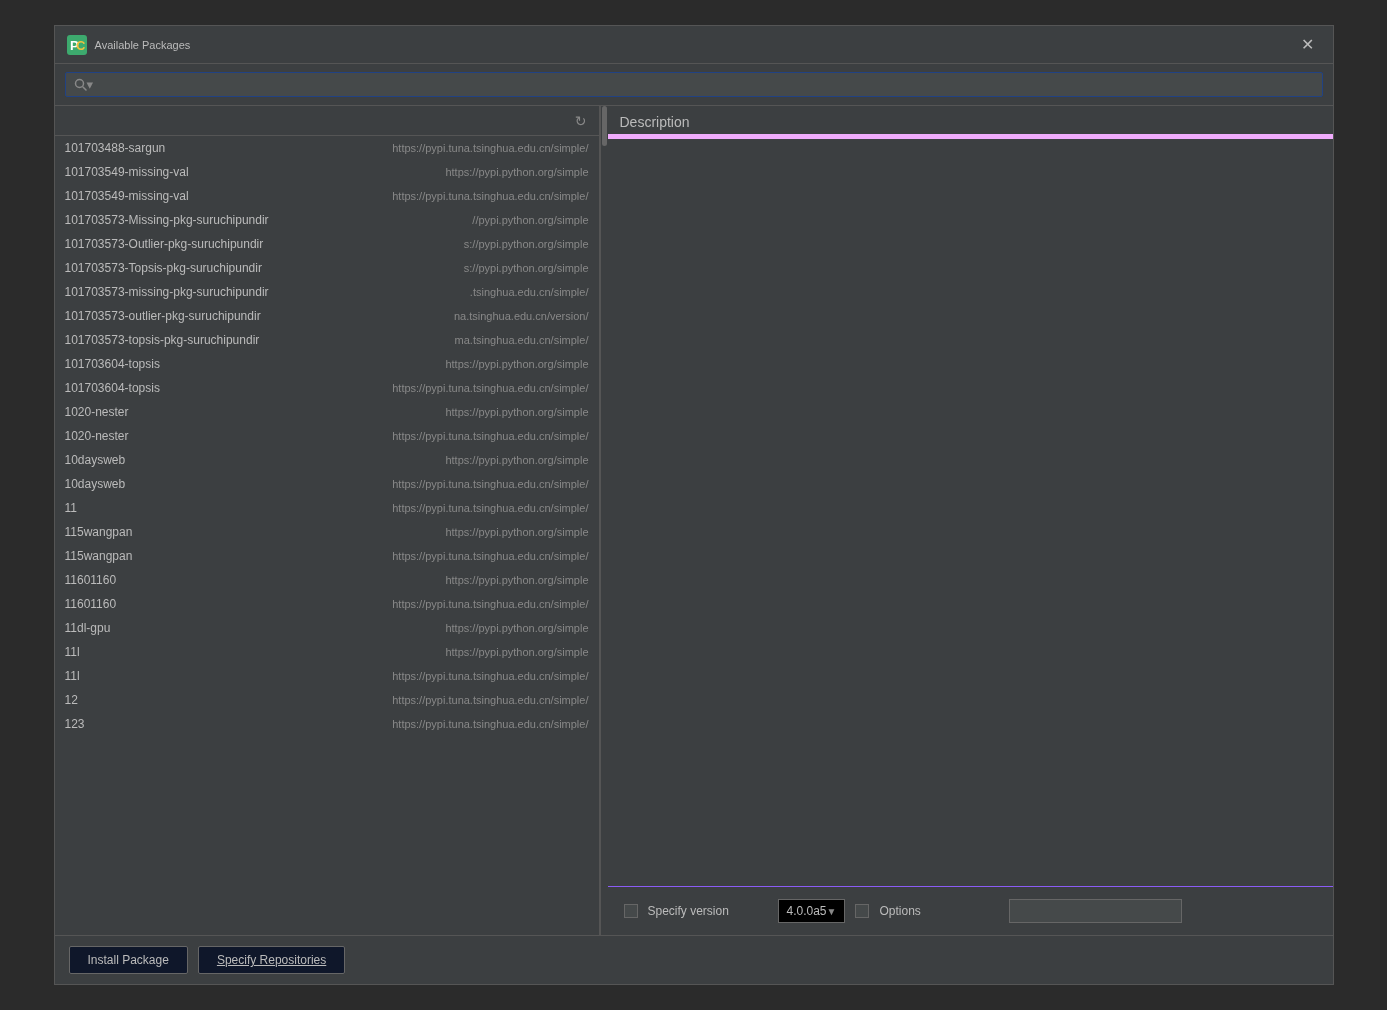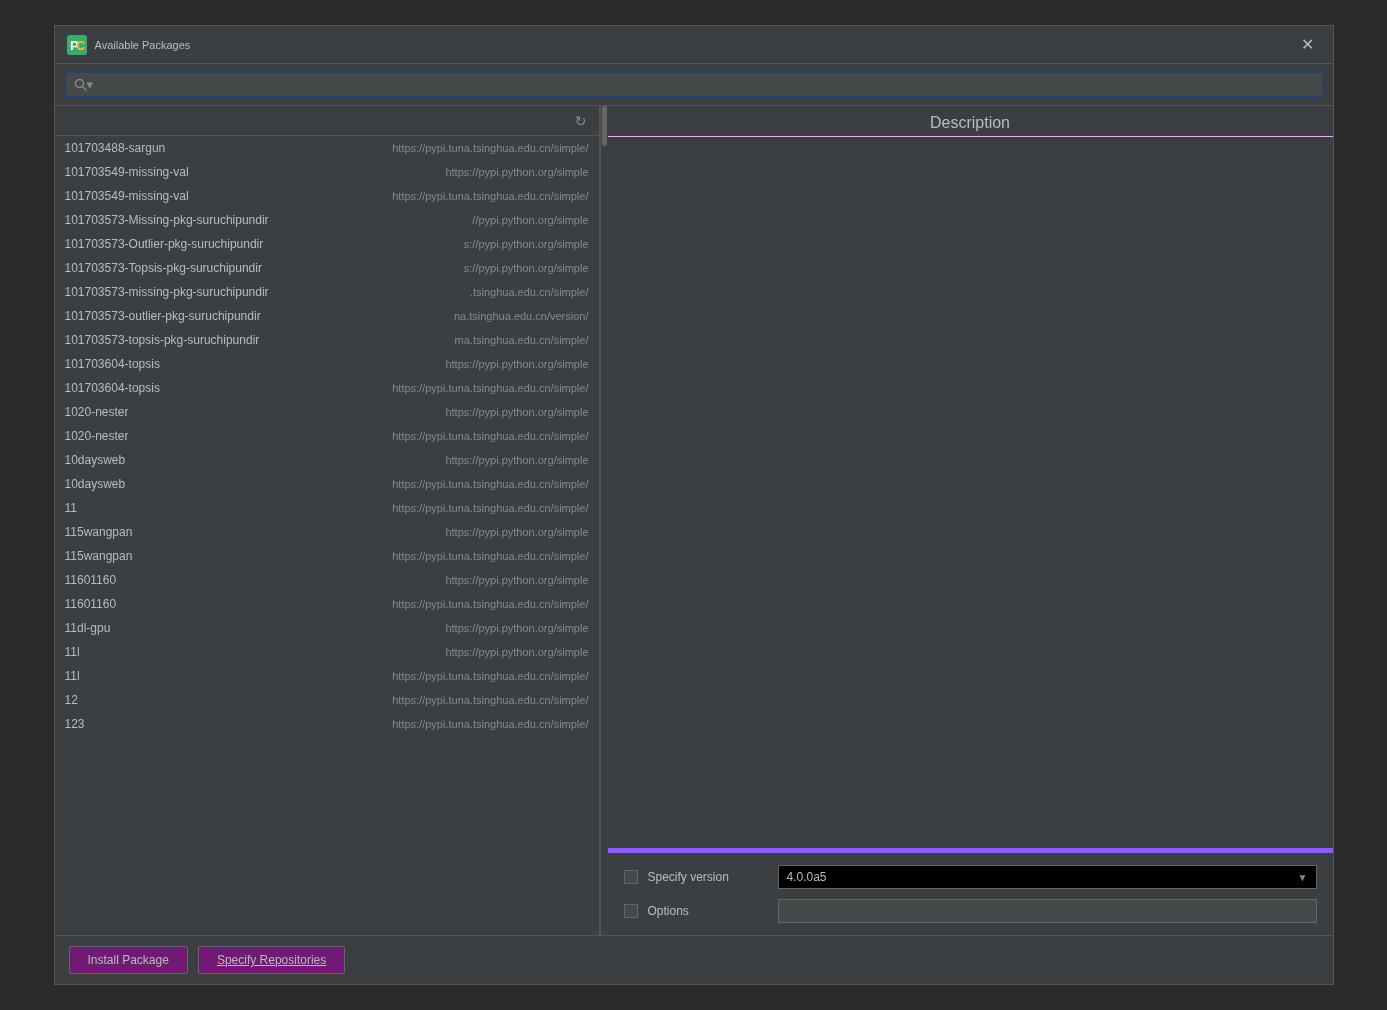--- a/index.html
+++ b/index.html
@@ -193,36 +193,35 @@
 
     .description-section {
       flex: 1;
       overflow: hidden;
       display: flex;
       flex-direction: column;
     }
 
     .description-label {
       color: #bbbbbb;
-      font-size: 16px;
+      font-size: 14px;
       padding: 8px 12px 4px 12px;
-      border-bottom: 1px solid #f0abfc;
-      text-align: center;
+      border-bottom: 5px solid #f0abfc;
     }
 
     .description-content {
       flex: 1;
       background: #3c3f41;
     }
 
     .bottom-options {
-      border-top: 5px solid #8b5cf6;
+      border-top: 1px solid #8b5cf6;
       padding: 12px 16px;
       display: flex;
-      flex-direction: column;
+      flex-direction: row;
       gap: 10px;
       flex-shrink: 0;
     }
 
     .option-row {
       display: flex;
       align-items: center;
       gap: 10px;
     }
 
@@ -281,21 +280,21 @@
       border-top: 1px solid #555;
       flex-shrink: 0;
     }
 
     .footer-btn {
       padding: 6px 18px;
       font-size: 12px;
       cursor: pointer;
       border-radius: 2px;
       border: 1px solid #666;
-      background: #701a75;
+      background: #0f172a;
       color: #bbbbbb;
     }
 
     .footer-btn.active-underline {
       text-decoration: underline;
     }
 
     .scrollbar-visible {
       width: 8px;
       background: #3c3f41;

